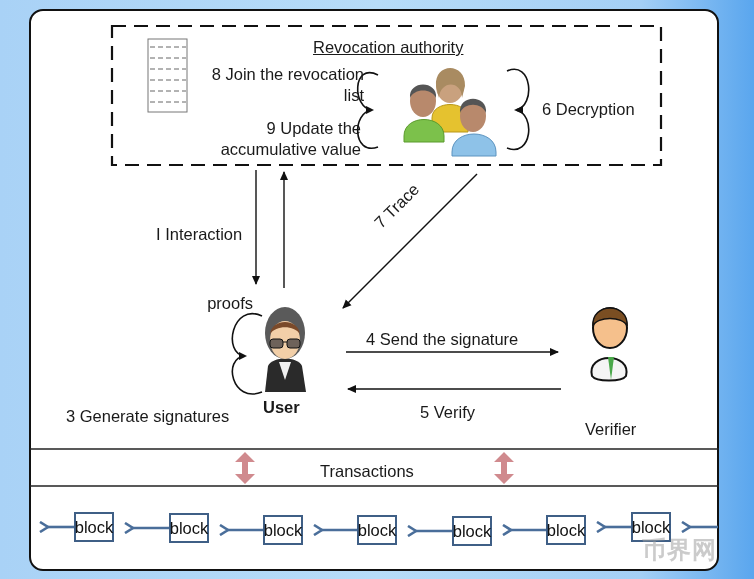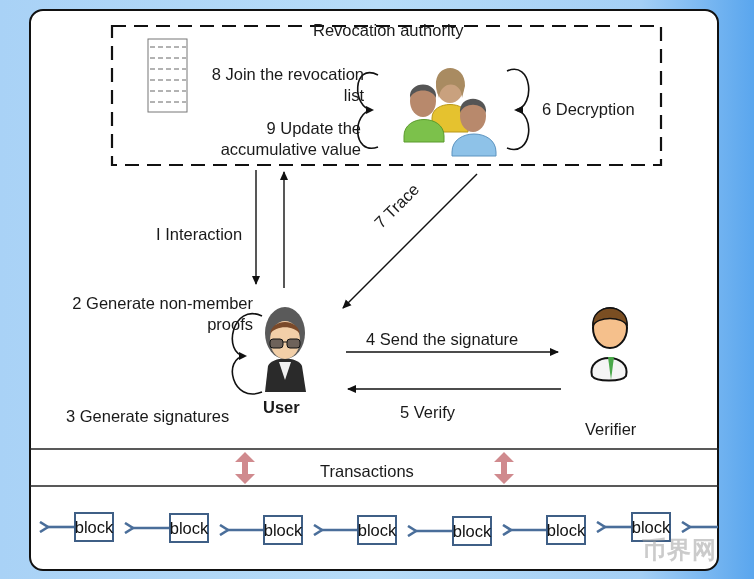--- a/index.html
+++ b/index.html
@@ -120,41 +120,40 @@
       <line x1="169" y1="528" x2="132" y2="528" stroke="#4a6e9a" stroke-width="2.6" marker-end="url(#ahBlue)"></line>
       <line x1="263" y1="530" x2="227" y2="530" stroke="#4a6e9a" stroke-width="2.6" marker-end="url(#ahBlue)"></line>
       <line x1="357" y1="530" x2="321" y2="530" stroke="#4a6e9a" stroke-width="2.6" marker-end="url(#ahBlue)"></line>
       <line x1="452" y1="531" x2="415" y2="531" stroke="#4a6e9a" stroke-width="2.6" marker-end="url(#ahBlue)"></line>
       <line x1="546" y1="530" x2="510" y2="530" stroke="#4a6e9a" stroke-width="2.6" marker-end="url(#ahBlue)"></line>
       <line x1="631" y1="527" x2="604" y2="527" stroke="#4a6e9a" stroke-width="2.6" marker-end="url(#ahBlue)"></line>
       <line x1="718" y1="527" x2="689" y2="527" stroke="#4a6e9a" stroke-width="2.6" marker-end="url(#ahBlue)"></line>
     </g>
 </svg>
 
-<div class="lbl" style="left:313px;top:20px;">Revocation authority</div>
+<div class="lbl" style="left:313px;top:37px;text-decoration:underline;">Revocation authority</div>
 <div class="lbl center" style="left:196px;top:64px;width:168px;">
   <div>8 Join the revocation</div>
   <div>list</div>
 </div>
 <div class="lbl center" style="left:193px;top:118px;width:168px;">
   <div>9 Update the</div>
   <div>accumulative value</div>
 </div>
 <div class="lbl" style="left:542px;top:99px;">6 Decryption</div>
 
 <div class="lbl" style="left:156px;top:224px;">I Interaction</div>
 <div class="lbl" style="left:370px;top:218px;transform:rotate(-45deg);transform-origin:left top;">7 Trace</div>
 <div class="lbl center" style="left:53px;top:293px;width:200px;">
-  <div>2 Generate non-member</div>
   <div>proofs</div>
 </div>
 <div class="lbl" style="left:66px;top:406px;">3 Generate signatures</div>
 <div class="lbl" style="left:263px;top:397px;font-weight:bold;">User</div>
 <div class="lbl" style="left:366px;top:329px;">4 Send the signature</div>
-<div class="lbl" style="left:400px;top:402px;">5 Verify</div>
+<div class="lbl" style="left:420px;top:402px;">5 Verify</div>
 <div class="lbl" style="left:585px;top:392px;margin-top:27px;">Verifier</div>
 
 <div class="lbl" style="left:320px;top:461px;">Transactions</div>
 
 <div id="blocks">
   <div class="block" style="left:74px;top:512px;">block</div>
   <div class="block" style="left:169px;top:513px;">block</div>
   <div class="block" style="left:263px;top:515px;">block</div>
   <div class="block" style="left:357px;top:515px;">block</div>
   <div class="block" style="left:452px;top:516px;">block</div>

